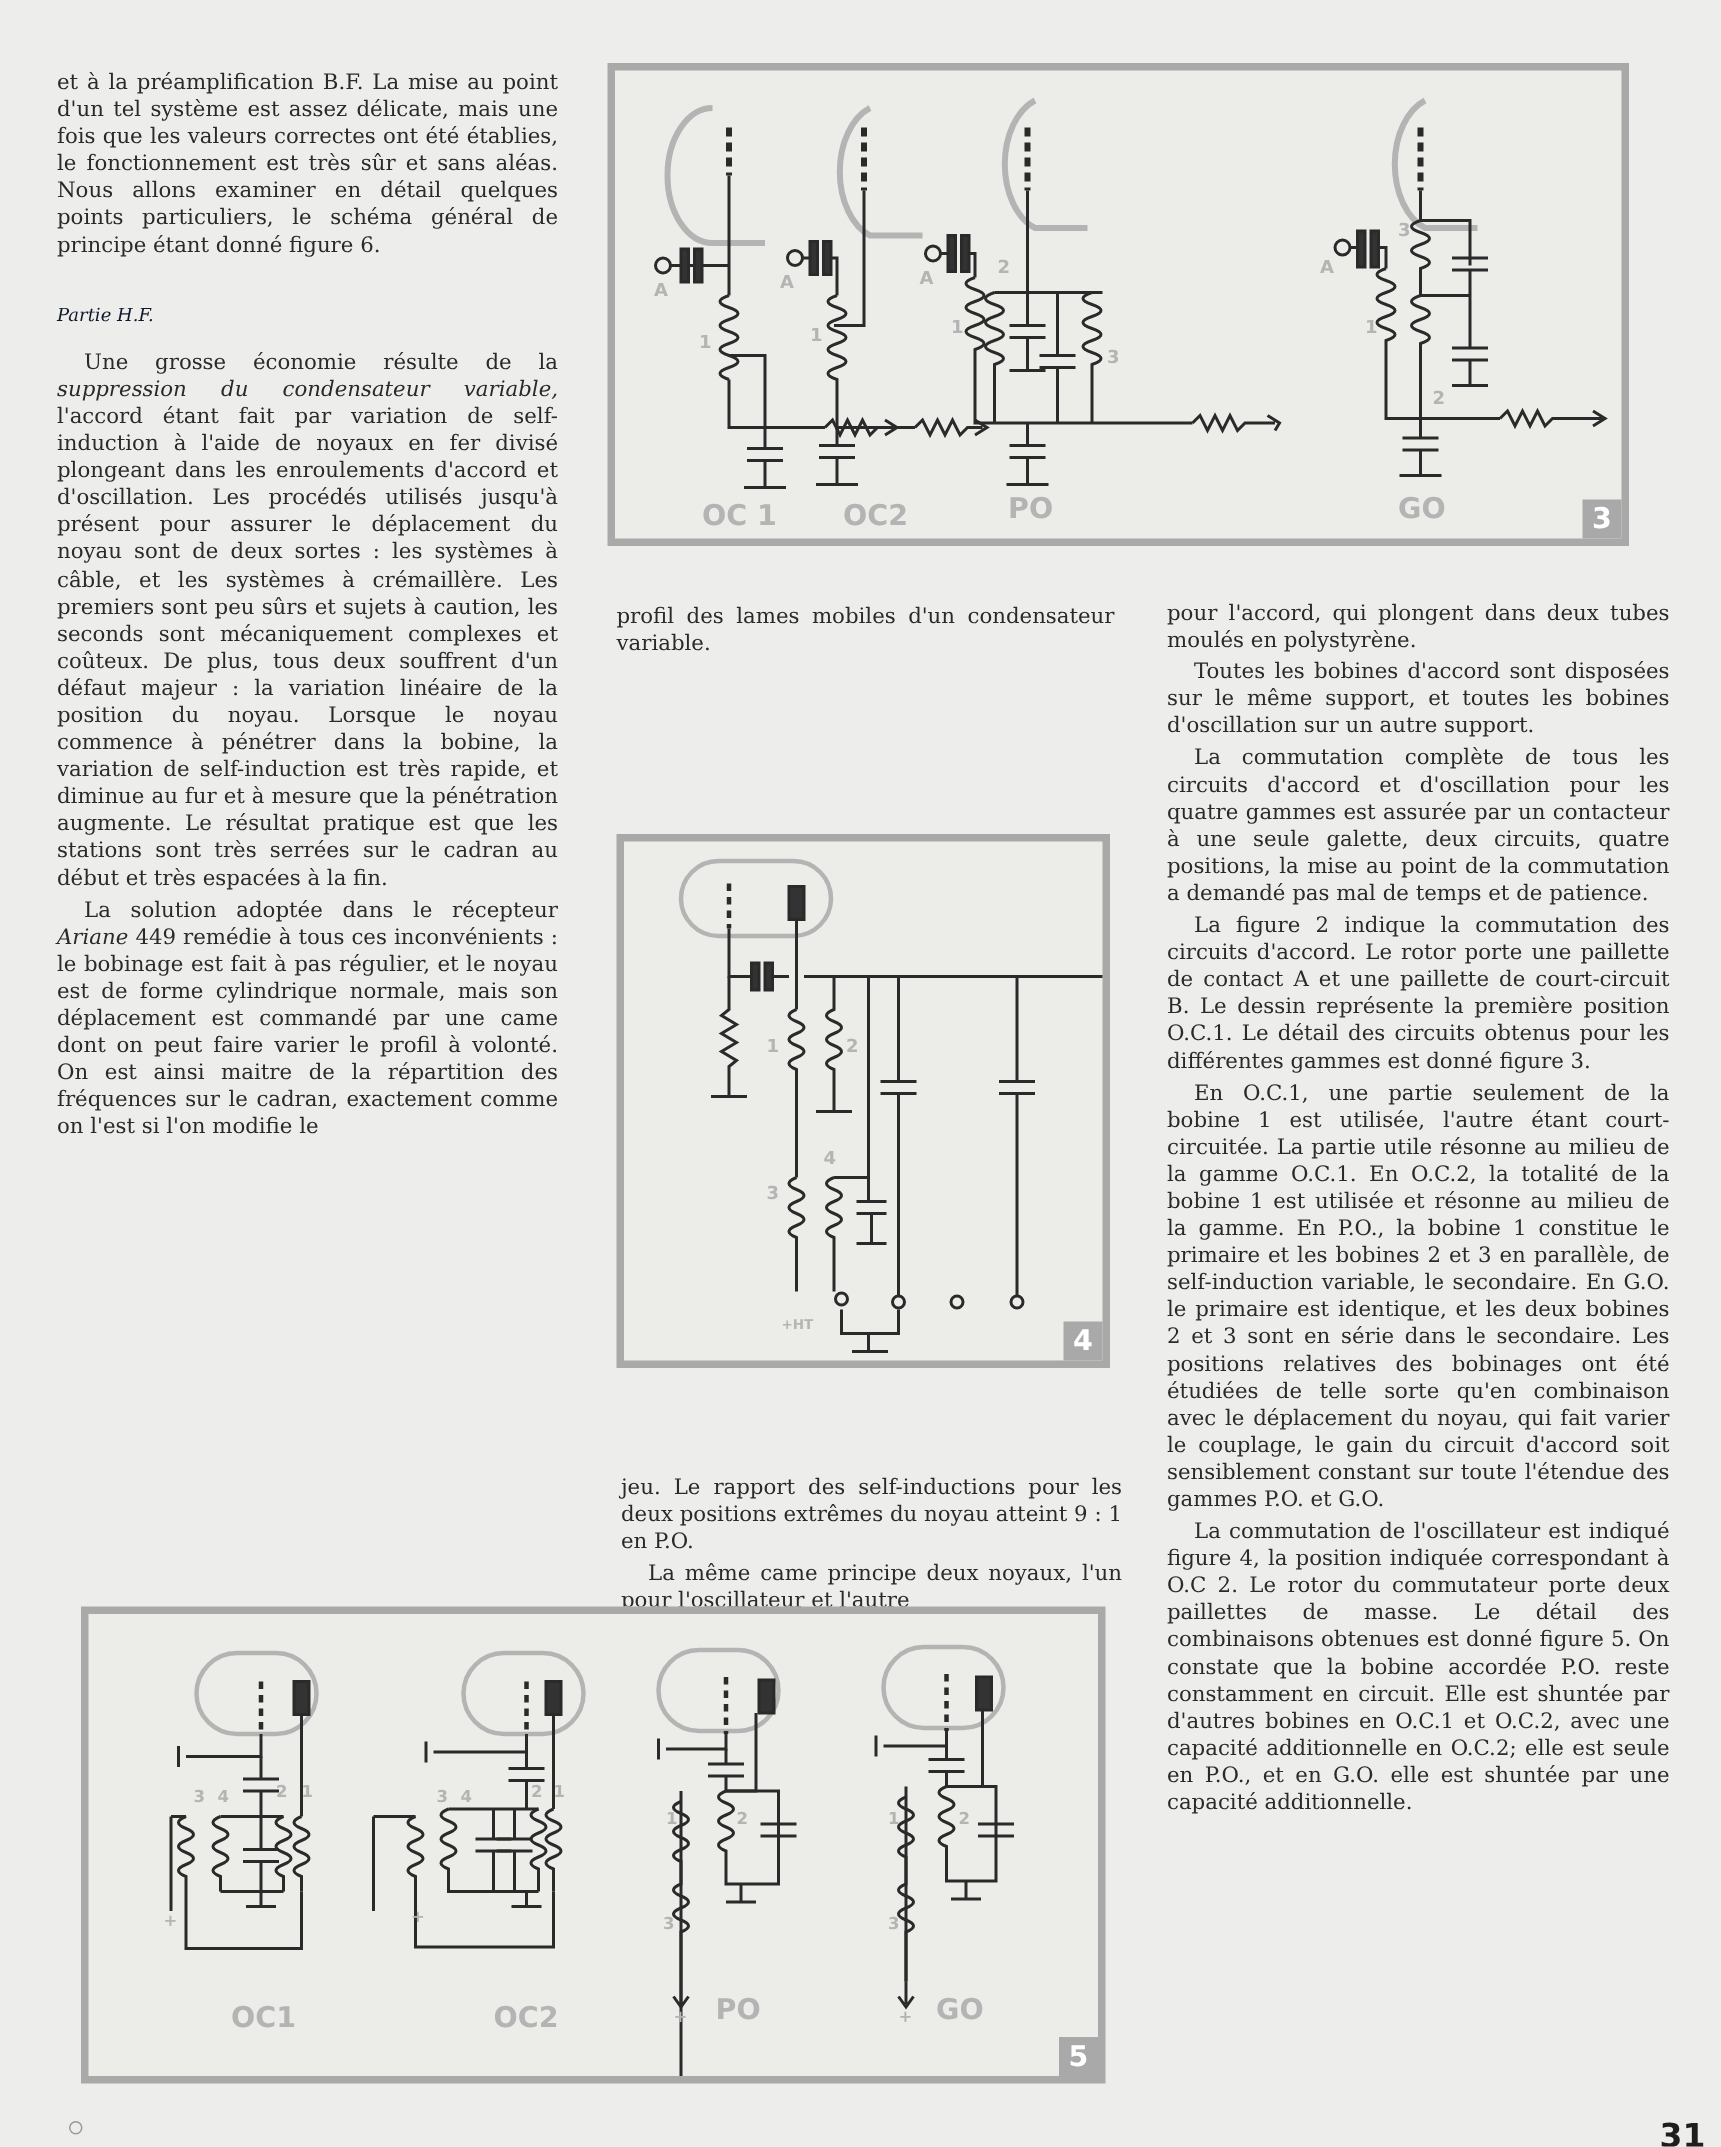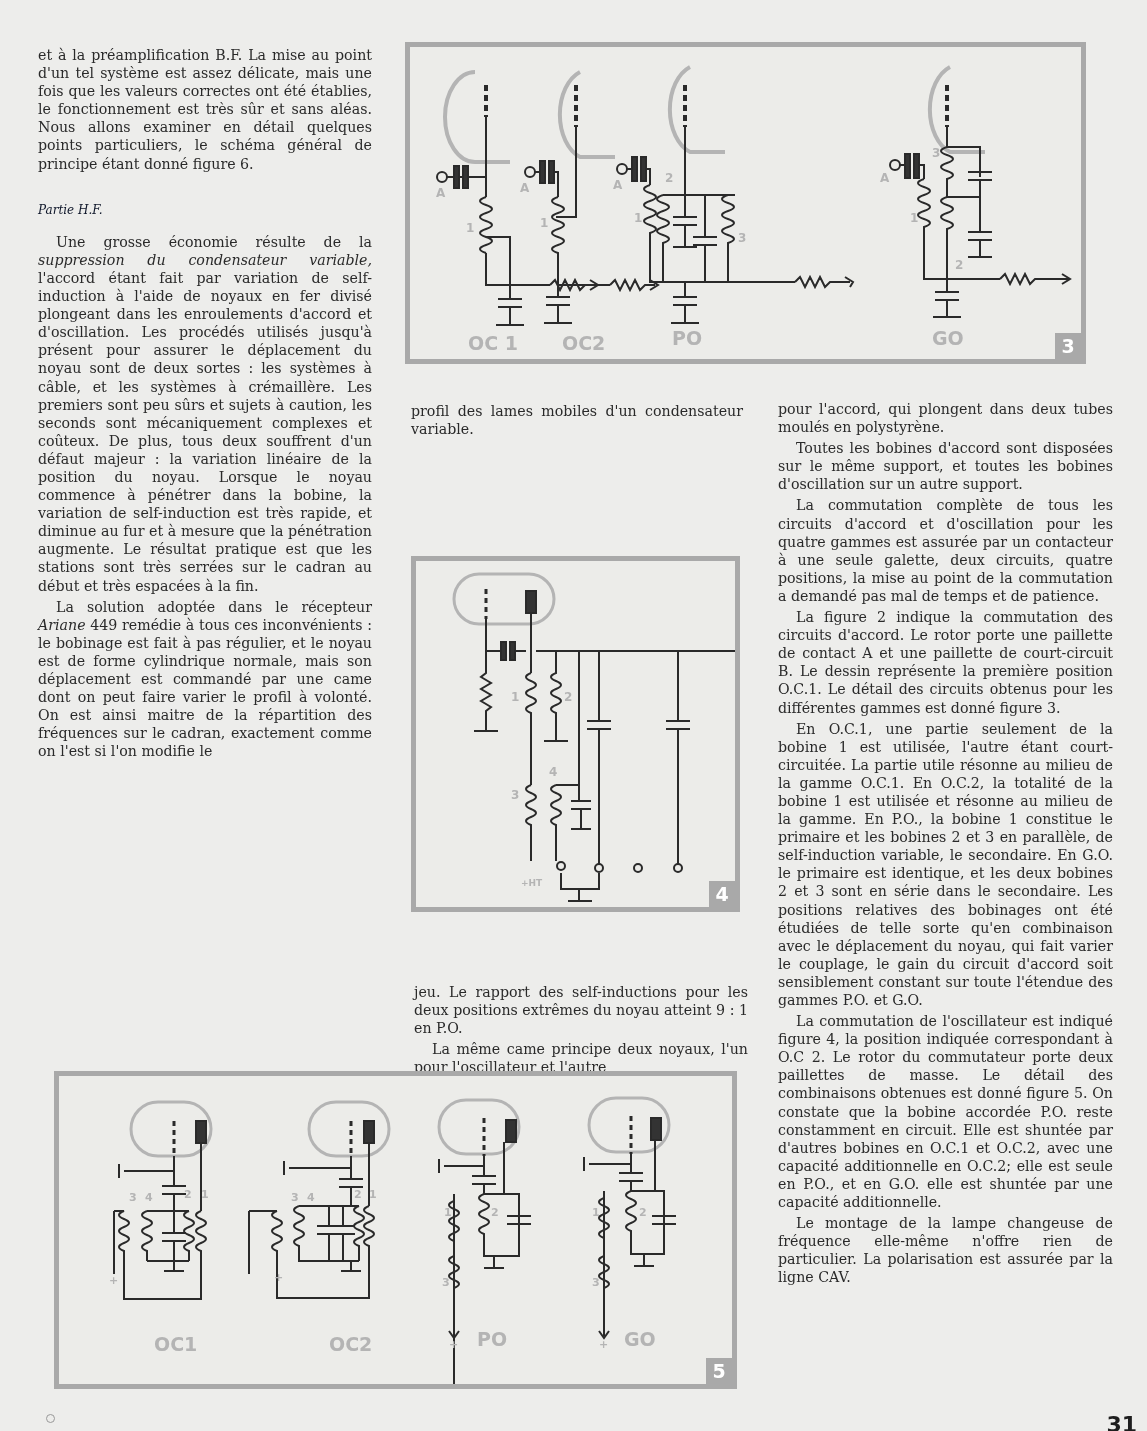--- a/index.html
+++ b/index.html
@@ -47,21 +47,20 @@
   <p>La même came principe deux noyaux, l'un pour l'oscillateur et l'autre</p>
 </div>
 
 <div class="col col3">
   <p class="noind">pour l'accord, qui plongent dans deux tubes moulés en polystyrène.</p>
   <p>Toutes les bobines d'accord sont disposées sur le même support, et toutes les bobines d'oscillation sur un autre support.</p>
   <p>La commutation complète de tous les circuits d'accord et d'oscillation pour les quatre gammes est assurée par un contacteur à une seule galette, deux circuits, quatre positions, la mise au point de la commutation a demandé pas mal de temps et de patience.</p>
   <p>La figure 2 indique la commutation des circuits d'accord. Le rotor porte une paillette de contact A et une paillette de court-circuit B. Le dessin représente la première position O.C.1. Le détail des circuits obtenus pour les différentes gammes est donné figure 3.</p>
   <p>En O.C.1, une partie seulement de la bobine 1 est utilisée, l'autre étant court-circuitée. La partie utile résonne au milieu de la gamme O.C.1. En O.C.2, la totalité de la bobine 1 est utilisée et résonne au milieu de la gamme. En P.O., la bobine 1 constitue le primaire et les bobines 2 et 3 en parallèle, de self-induction variable, le secondaire. En G.O. le primaire est identique, et les deux bobines 2 et 3 sont en série dans le secondaire. Les positions relatives des bobinages ont été étudiées de telle sorte qu'en combinaison avec le déplacement du noyau, qui fait varier le couplage, le gain du circuit d'accord soit sensiblement constant sur toute l'étendue des gammes P.O. et G.O.</p>
   <p>La commutation de l'oscillateur est indiqué figure 4, la position indiquée correspondant à O.C 2. Le rotor du commutateur porte deux paillettes de masse. Le détail des combinaisons obtenues est donné figure 5. On constate que la bobine accordée P.O. reste constamment en circuit. Elle est shuntée par d'autres bobines en O.C.1 et O.C.2, avec une capacité additionnelle en O.C.2; elle est seule en P.O., et en G.O. elle est shuntée par une capacité additionnelle.</p>
-  <p>Le montage de la lampe changeuse de fréquence elle-même n'offre rien de particulier. La polarisation est assurée par la ligne CAV.</p>
 </div>
 
 <div class="fig fig3">
   <svg width="671" height="312" viewBox="0 0 671 312">
     <g fill="none" stroke="#2a2a2a" stroke-width="2">
 
       <path d="M65 25 A30 45 0 0 0 65 115 L100 115" stroke="#b4b4b4" stroke-width="4"></path>
       <path d="M76 38 V70" stroke-dasharray="6 4" stroke-width="4"></path>
       <path d="M76 70 V130 M76 130 V150"></path>
       <path d="M76 130 H48"></path>

